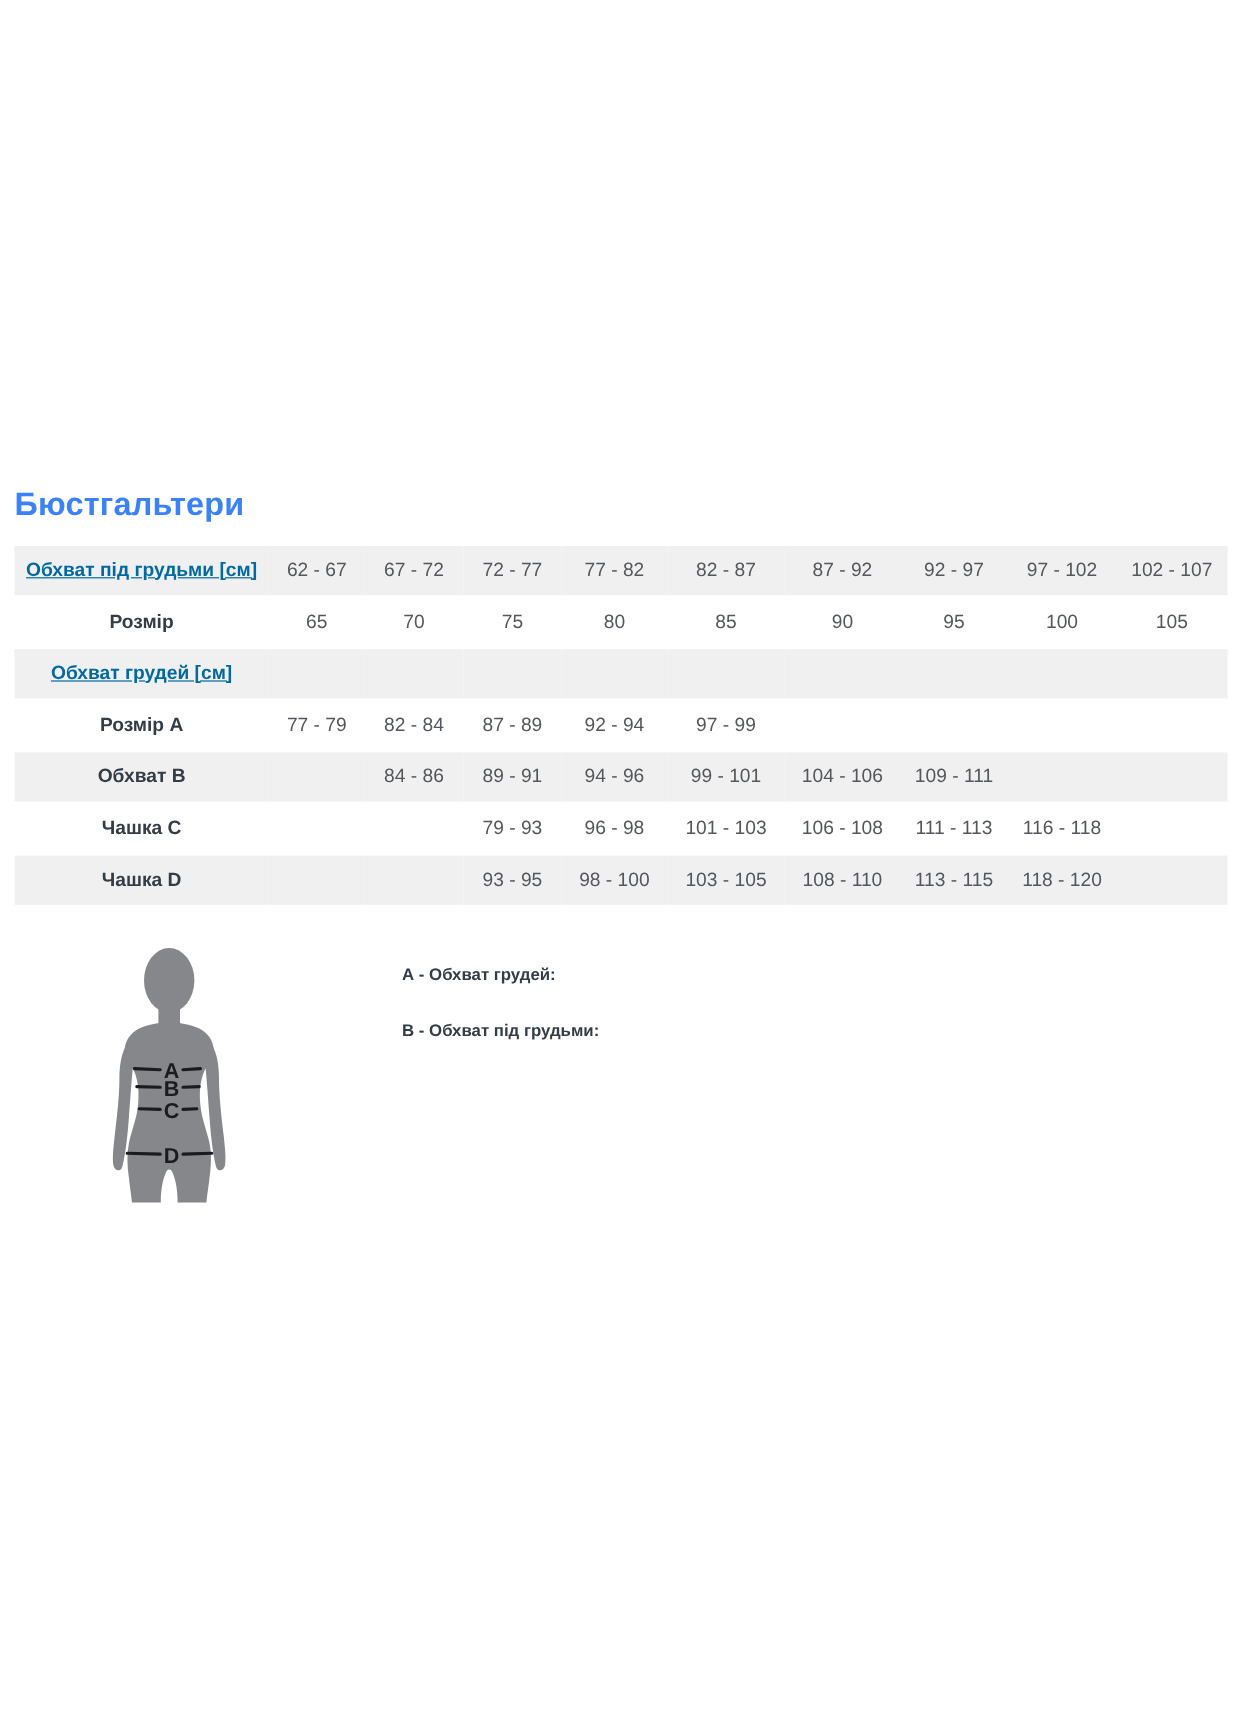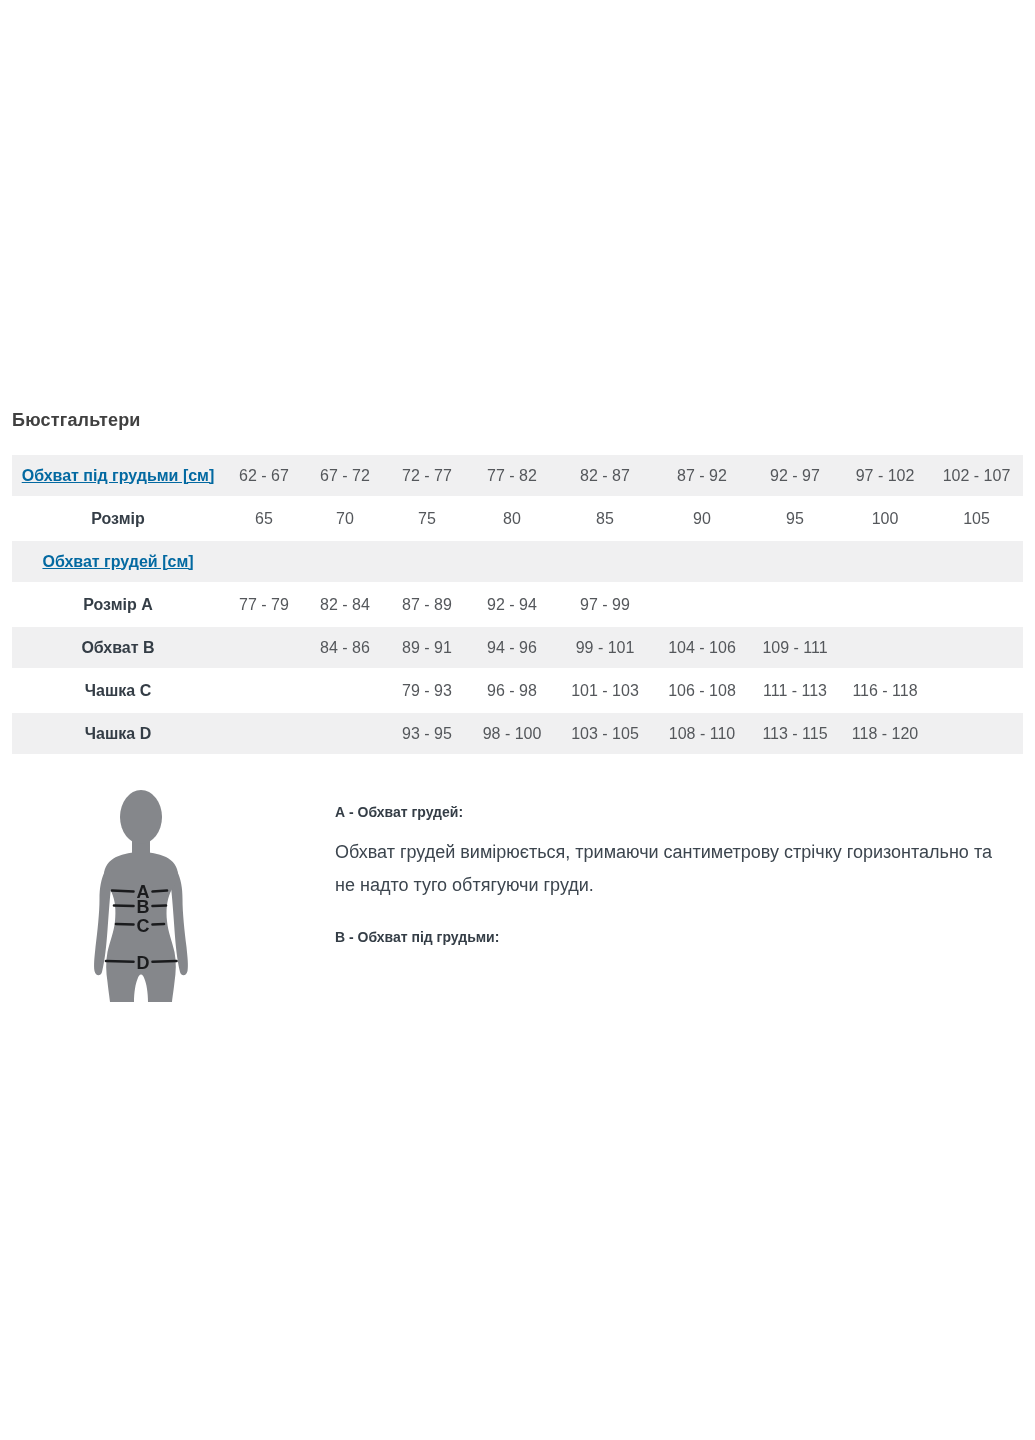--- a/index.html
+++ b/index.html
@@ -1,22 +1,22 @@
 <!DOCTYPE html>
 <html lang="uk"><head>
 <meta charset="utf-8">
 <style>
   * { box-sizing: border-box; margin: 0; padding: 0; }
   html, body { width: 1035px; height: 1440px; background: #ffffff; overflow: hidden;
     font-family: "Liberation Sans", sans-serif; }
 
   .page-title {
     margin: 404px 0 0 12px;
-    font-size: 18px; line-height: 32px; font-weight: 700;
-    color: #404040; letter-spacing: 0.2px;
+    font-size: 27px; line-height: 32px; font-weight: 700;
+    color: #3b82f6; letter-spacing: 0.2px;
   }
 
   table.size-table {
     border-collapse: separate; border-spacing: 0 2px;
     table-layout: fixed; width: 1011px;
     margin: 17px 12px 0 12px;
   }
   .size-table th, .size-table td {
     height: 41px; text-align: center; vertical-align: middle;
     font-size: 16px; overflow: hidden; white-space: nowrap;
@@ -180,16 +180,15 @@
       <g text-anchor="middle" class="fig-letters">
         <text class="fig-letter" x="57" y="109">A</text>
         <text class="fig-letter" x="57" y="124">B</text>
         <text class="fig-letter" x="57" y="142.5">C</text>
         <text class="fig-letter" x="57" y="180">D</text>
       </g>
     </svg>
   </div>
   <div class="guide-text">
     <h3>А - Обхват грудей:</h3>
-    <p>Обхват грудей вимірюється, тримаючи сантиметрову стрічку горизонтально та не надто туго обтягуючи груди.</p>
     <h3 class="second">В - Обхват під грудьми:</h3>
   </div>
 </div>
 
 </body></html>

